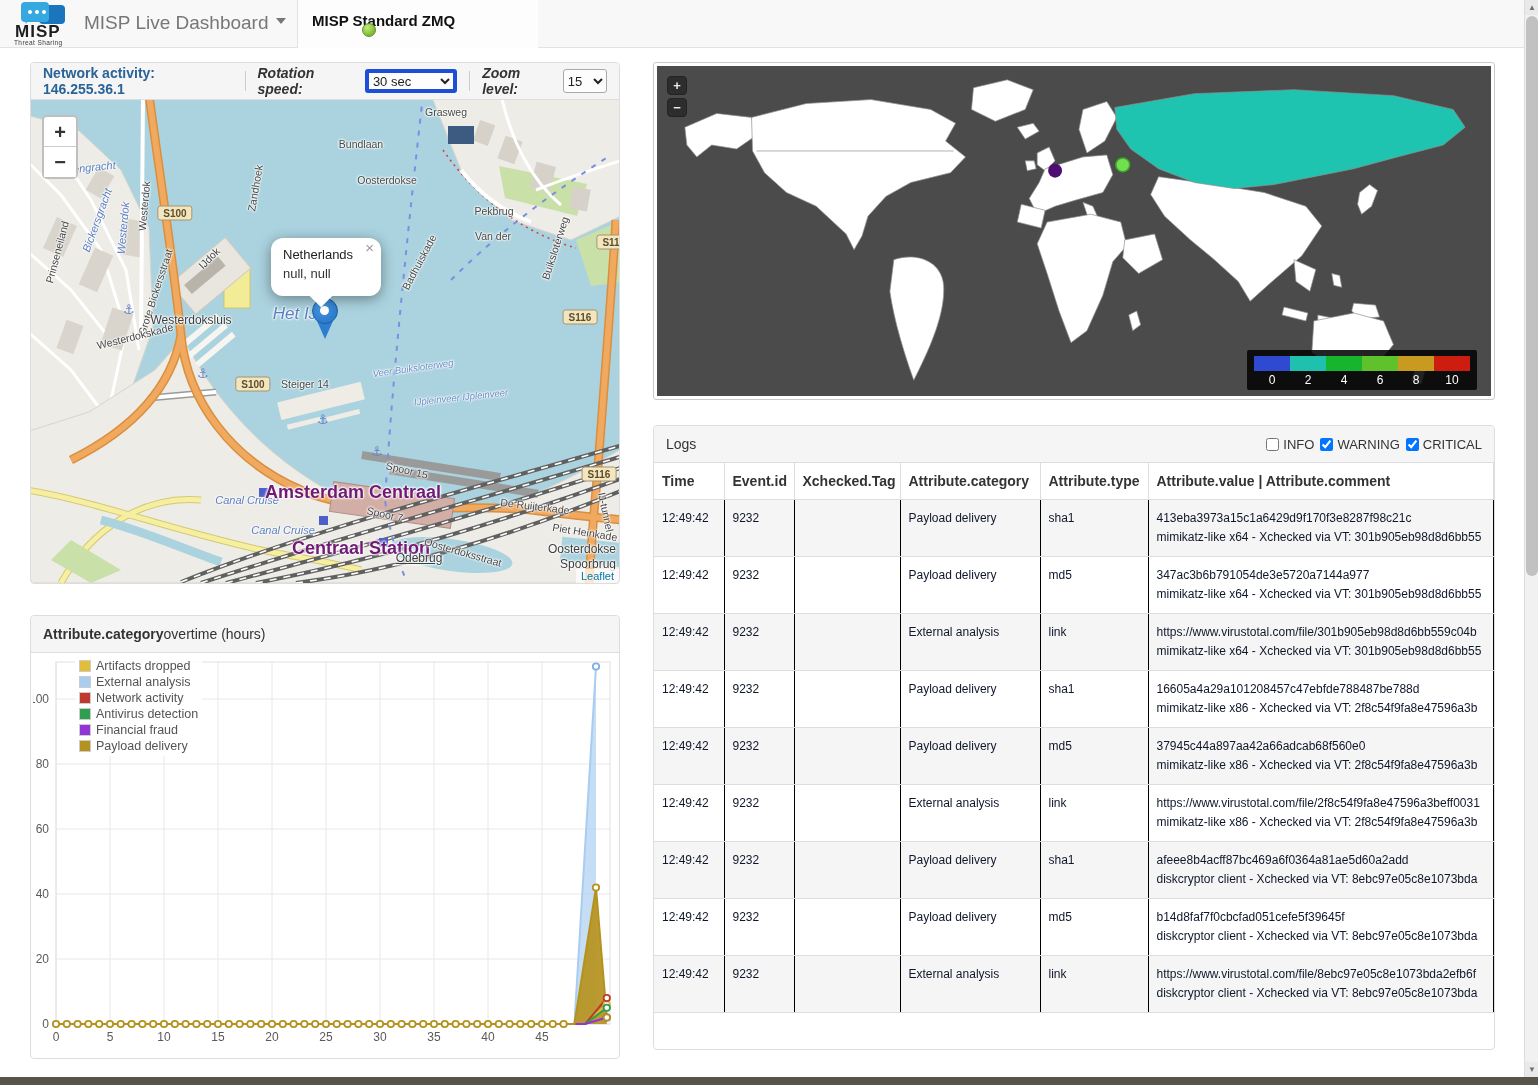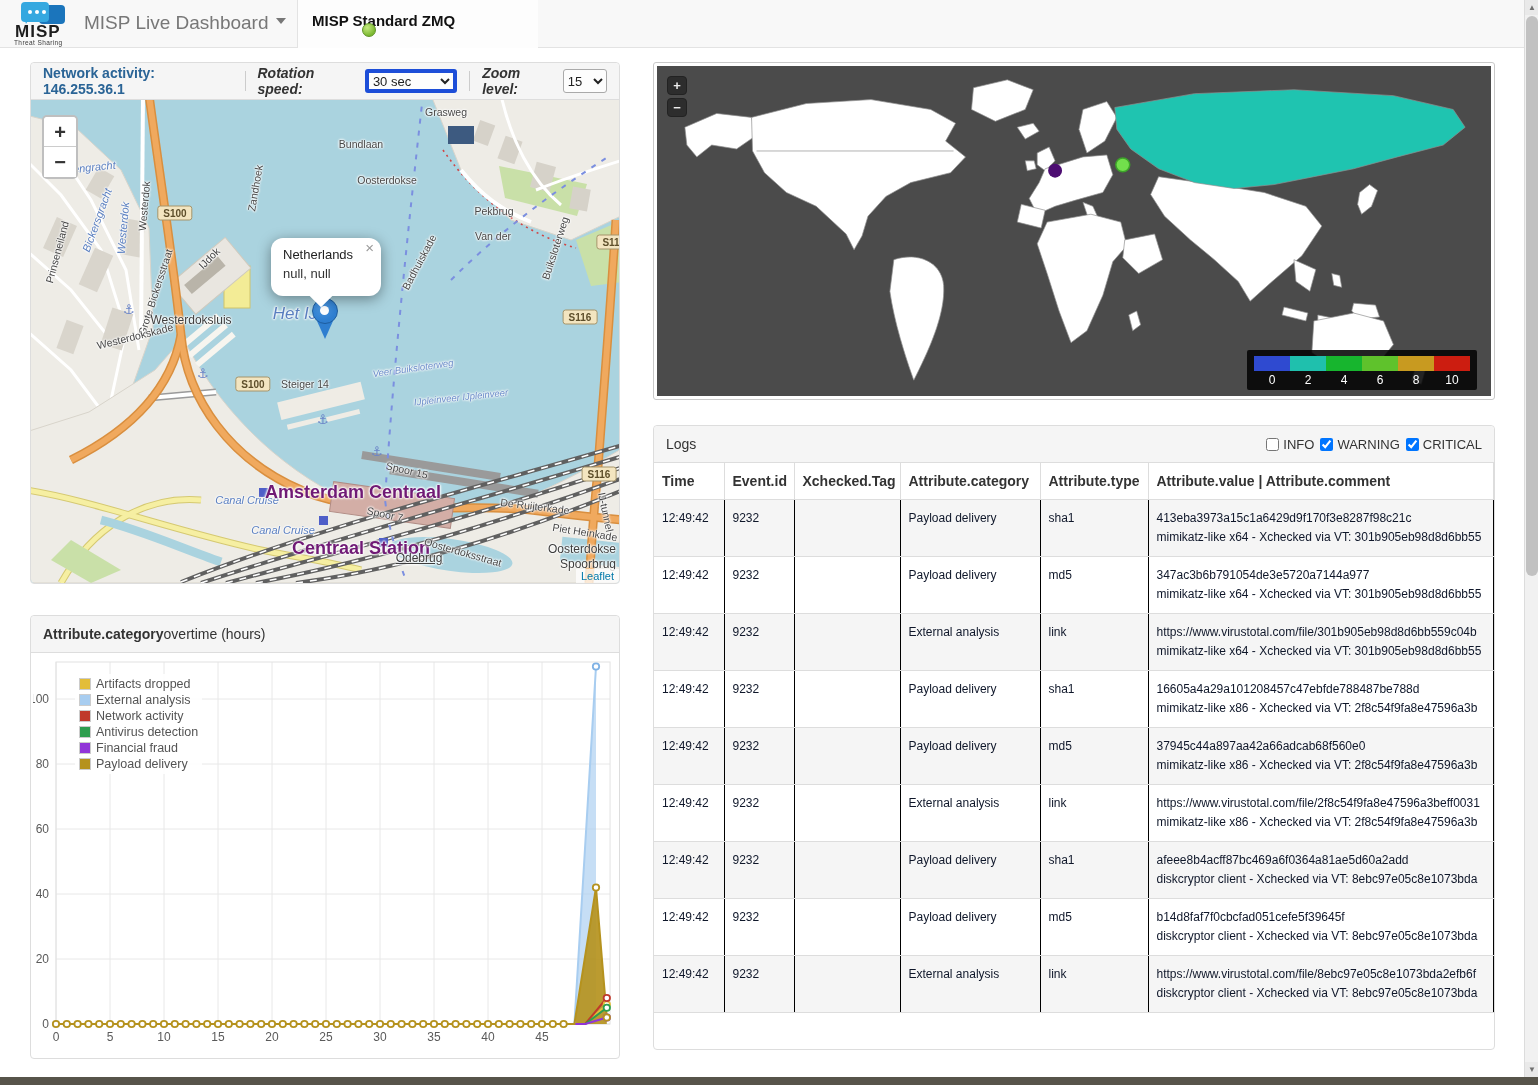--- a/index.html
+++ b/index.html
@@ -66,21 +66,21 @@
   #pin { position:absolute; left:281px; top:198px; z-index:24; }
   #pin-head { position:absolute; left:0; top:0; width:26px; height:26px; background:radial-gradient(circle at 40% 35%, #4a95dd, #2e7ed0 65%); border:1px solid #1d5c9e; border-radius:50%; }
   #pin-dot { position:absolute; left:8px; top:8px; width:9px; height:9px; background:#fff; border-radius:50%; }
   #pin-tail { position:absolute; left:5px; top:23px; width:0; height:0; border-left:8px solid transparent; border-right:8px solid transparent; border-top:18px solid #2e7ed0; }
 
   
   #chart-panel { left:30px; top:615px; width:590px; height:444px; }
   #chart-title-bold { font-weight:bold; }
   #chart-wrap { position:absolute; left:2px; top:40px; width:584px; height:400px; }
   .tick { font-size:12px; fill:#5a5a5a; font-family:"Liberation Sans",sans-serif; }
-  #chart-legend { position:absolute; left:42px; top:18px; background:rgba(255,255,255,0.85); padding:2px 4px; }
+  #chart-legend { position:absolute; left:42px; top:0; background:rgba(255,255,255,0.85); padding:2px 4px; }
   .lg-item { display:flex; align-items:center; height:16px; }
   .lg-box { width:12px; height:12px; border:1px solid #ccc; margin-right:5px; }
   .lg-txt { font-size:12.5px; color:#545454; }
 
   
   #world-panel { left:653px; top:62px; width:842px; height:338px; background:#fff; border:1px solid #c9c9c9; border-radius:3px; padding:3px; }
   #world-inner { position:relative; width:834px; height:330px; overflow:hidden; cursor:grab; }
   #world-zoom { position:absolute; left:10px; top:10px; z-index:5; }
   .w-zbtn { width:20px; height:19px; background:rgba(40,40,40,0.85); border:1px solid #222; border-radius:4px; color:#eee; font-size:13px; font-weight:bold; text-align:center; line-height:17px; margin-bottom:3px; cursor:pointer; }
   #world-legend { position:absolute; right:14px; bottom:6px; background:rgba(5,5,5,0.88); border-radius:2px; padding:6px 7px 3px; z-index:5; display:flex; }

